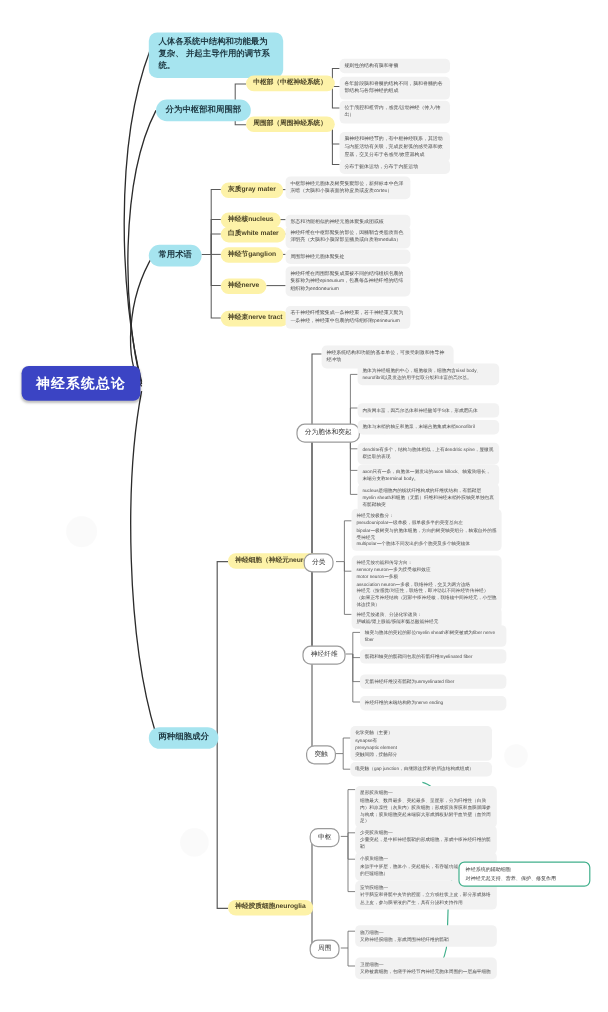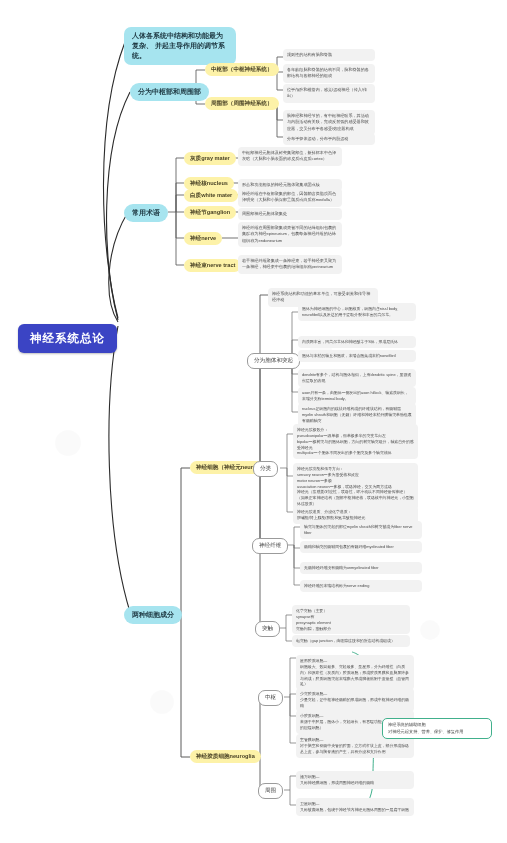--- a/index.html
+++ b/index.html
@@ -187,21 +187,21 @@
       <path d="M284 790 L 290 790 L 290 776 L 296 776"></path>
       <path d="M290 790 L 290 805 L 296 805"></path>
     </g>
 
     <g fill="none" stroke="#41b08c" stroke-width="1">
       <path d="M378 735 C 372 735, 374 700, 372 680 C 368 655, 352 652, 352 652"></path>
       <path d="M378 735 C 372 735, 374 770, 372 790 C 368 812, 352 815, 352 815"></path>
     </g>
   </svg>
 
-  <div class="node root" style="left:18px;top:305px;margin-top:19px;">神经系统总论</div>
+  <div class="node root" style="left:18px;top:305px;">神经系统总论</div>
 
   <div class="node cyan multi" style="left:124px;top:27px;width:112px;">人体各系统中结构和功能最为复杂、
 并起主导作用的调节系统。</div>
 
   <div class="node cyan" style="left:130px;top:83px;">分为中枢部和周围部</div>
 
   <div class="node yellow" style="left:205px;top:63px;">中枢部（中枢神经系统）</div>
   <div class="node leaf" style="left:283px;top:49px;width:92px;">规则性的结构有脑和脊髓</div>
   <div class="node leaf" style="left:283px;top:64px;width:92px;">各年龄段脑和脊髓的结构不同，脑和脊髓的各部结构与各部神经的组成</div>
   <div class="node leaf" style="left:283px;top:84px;width:92px;">位于颅腔和椎管内，感觉/运动神经（传入/传出）</div>

